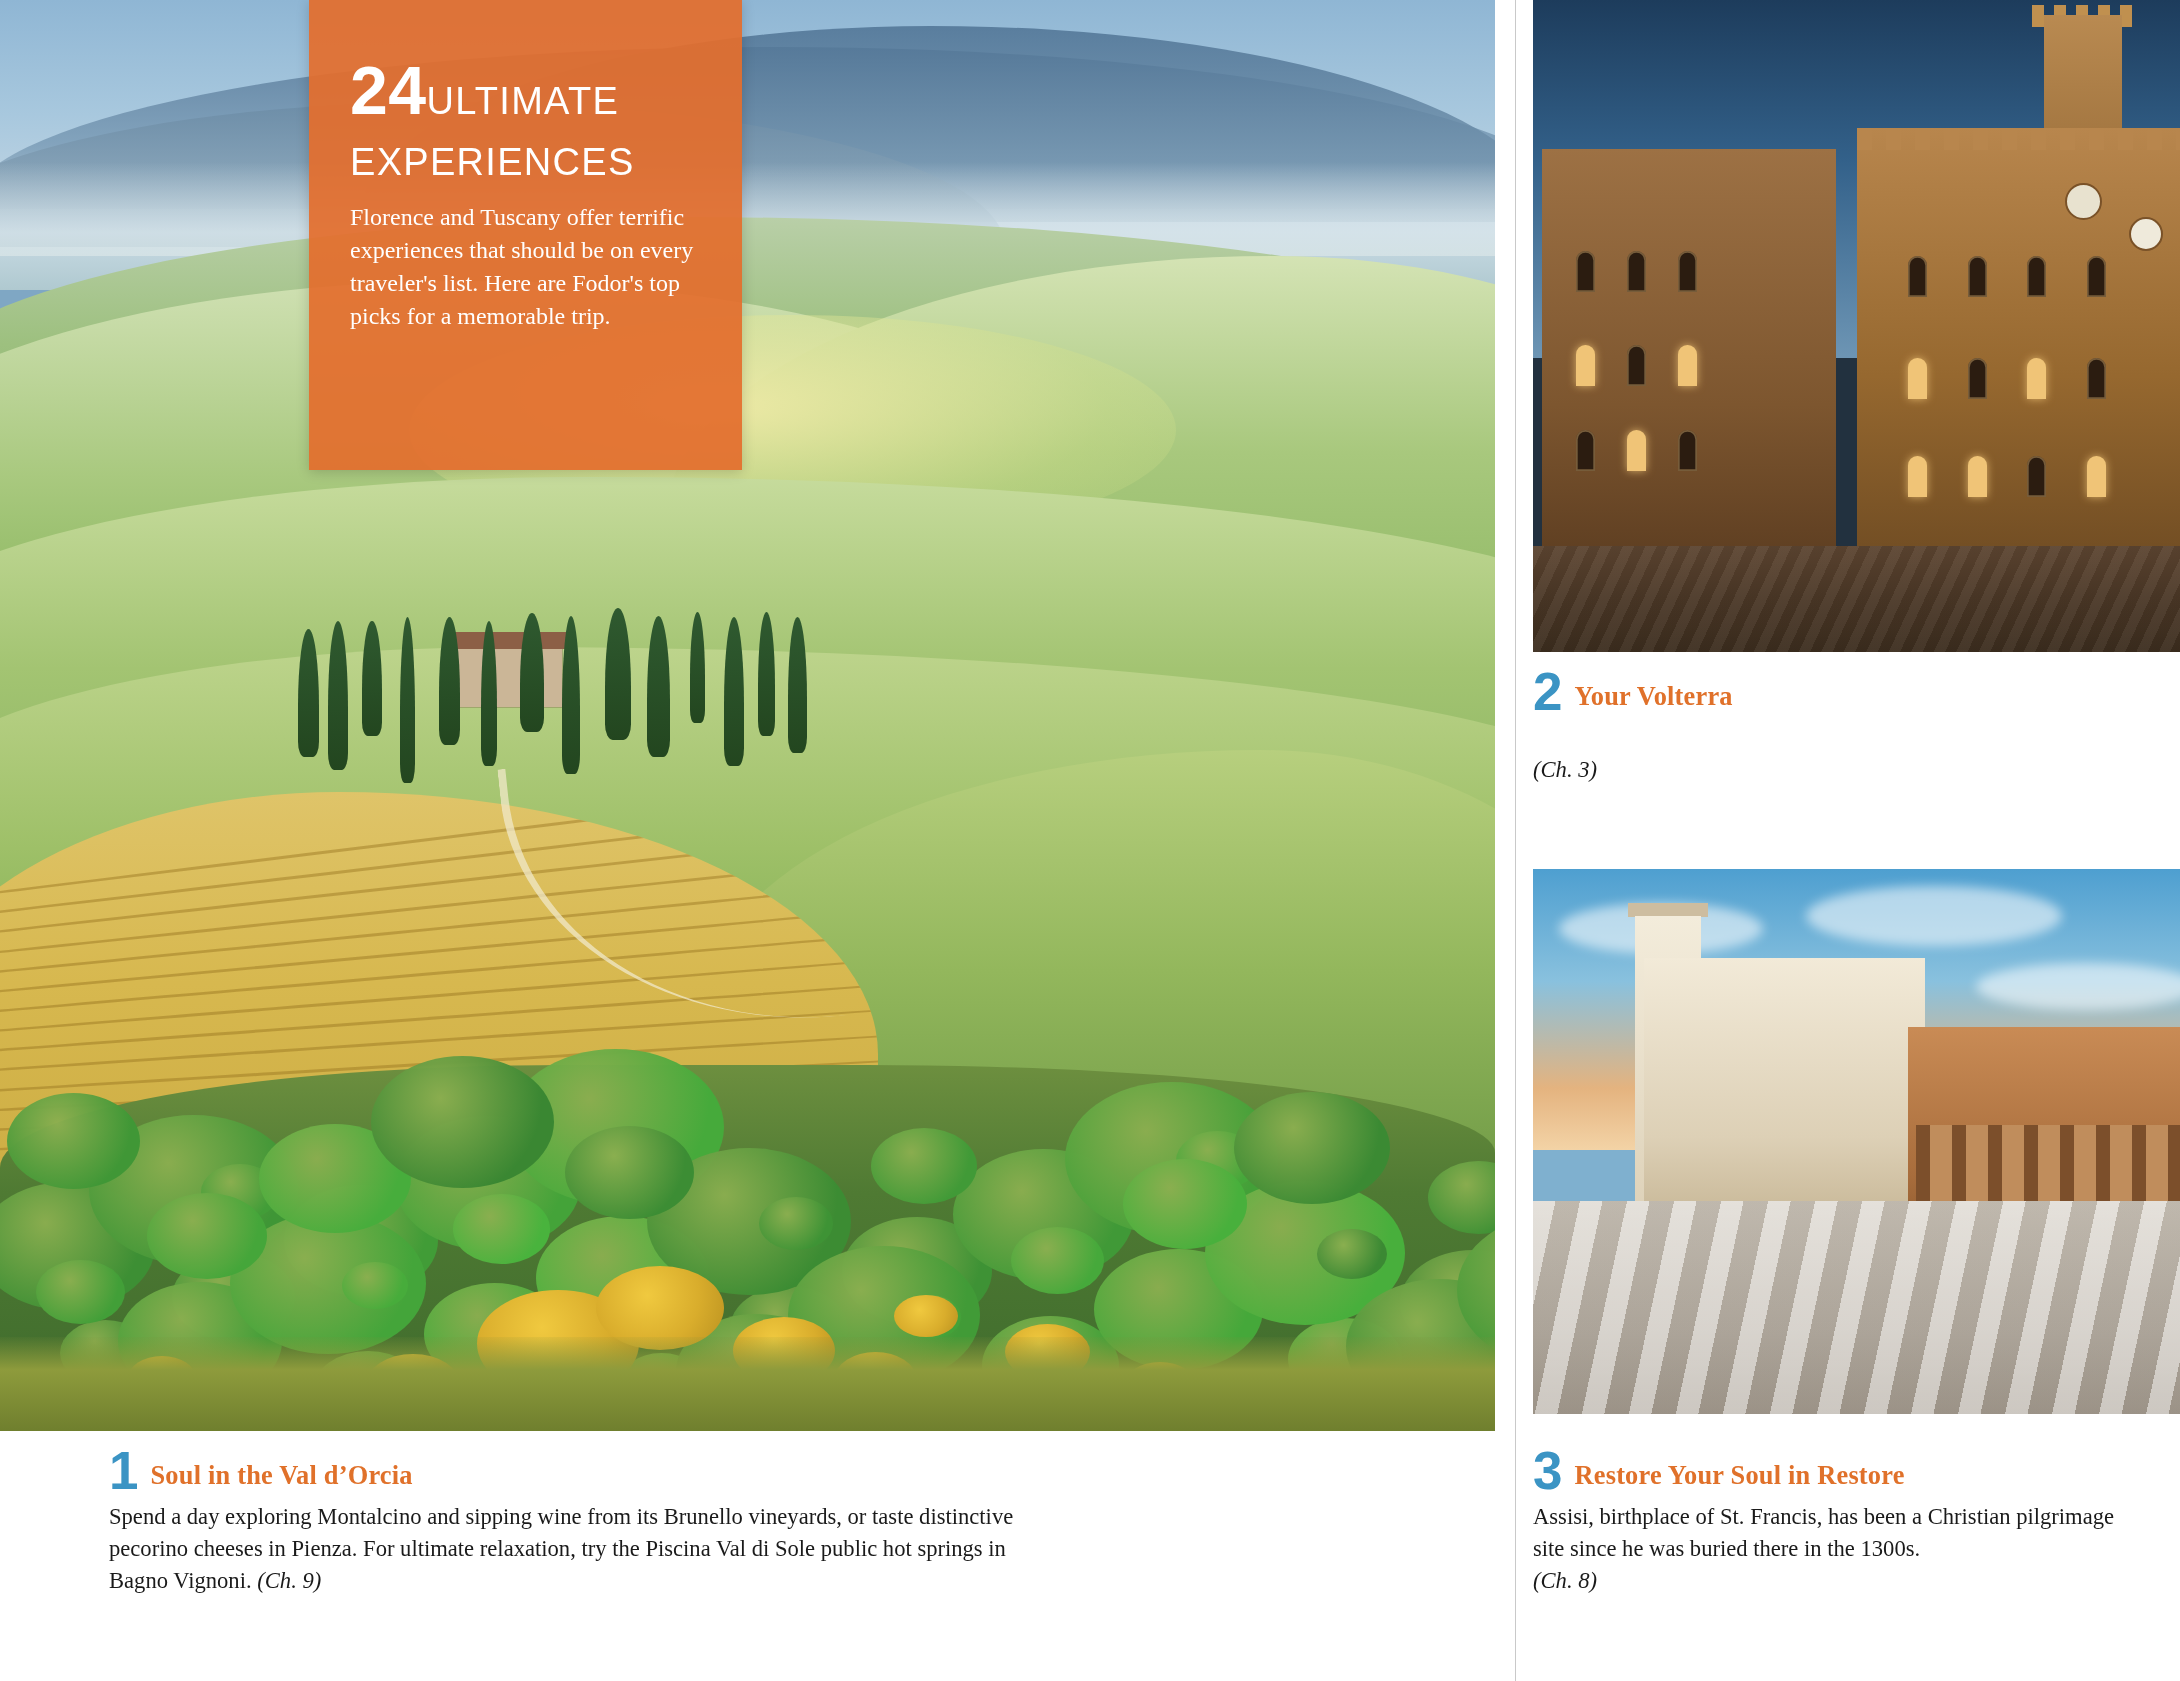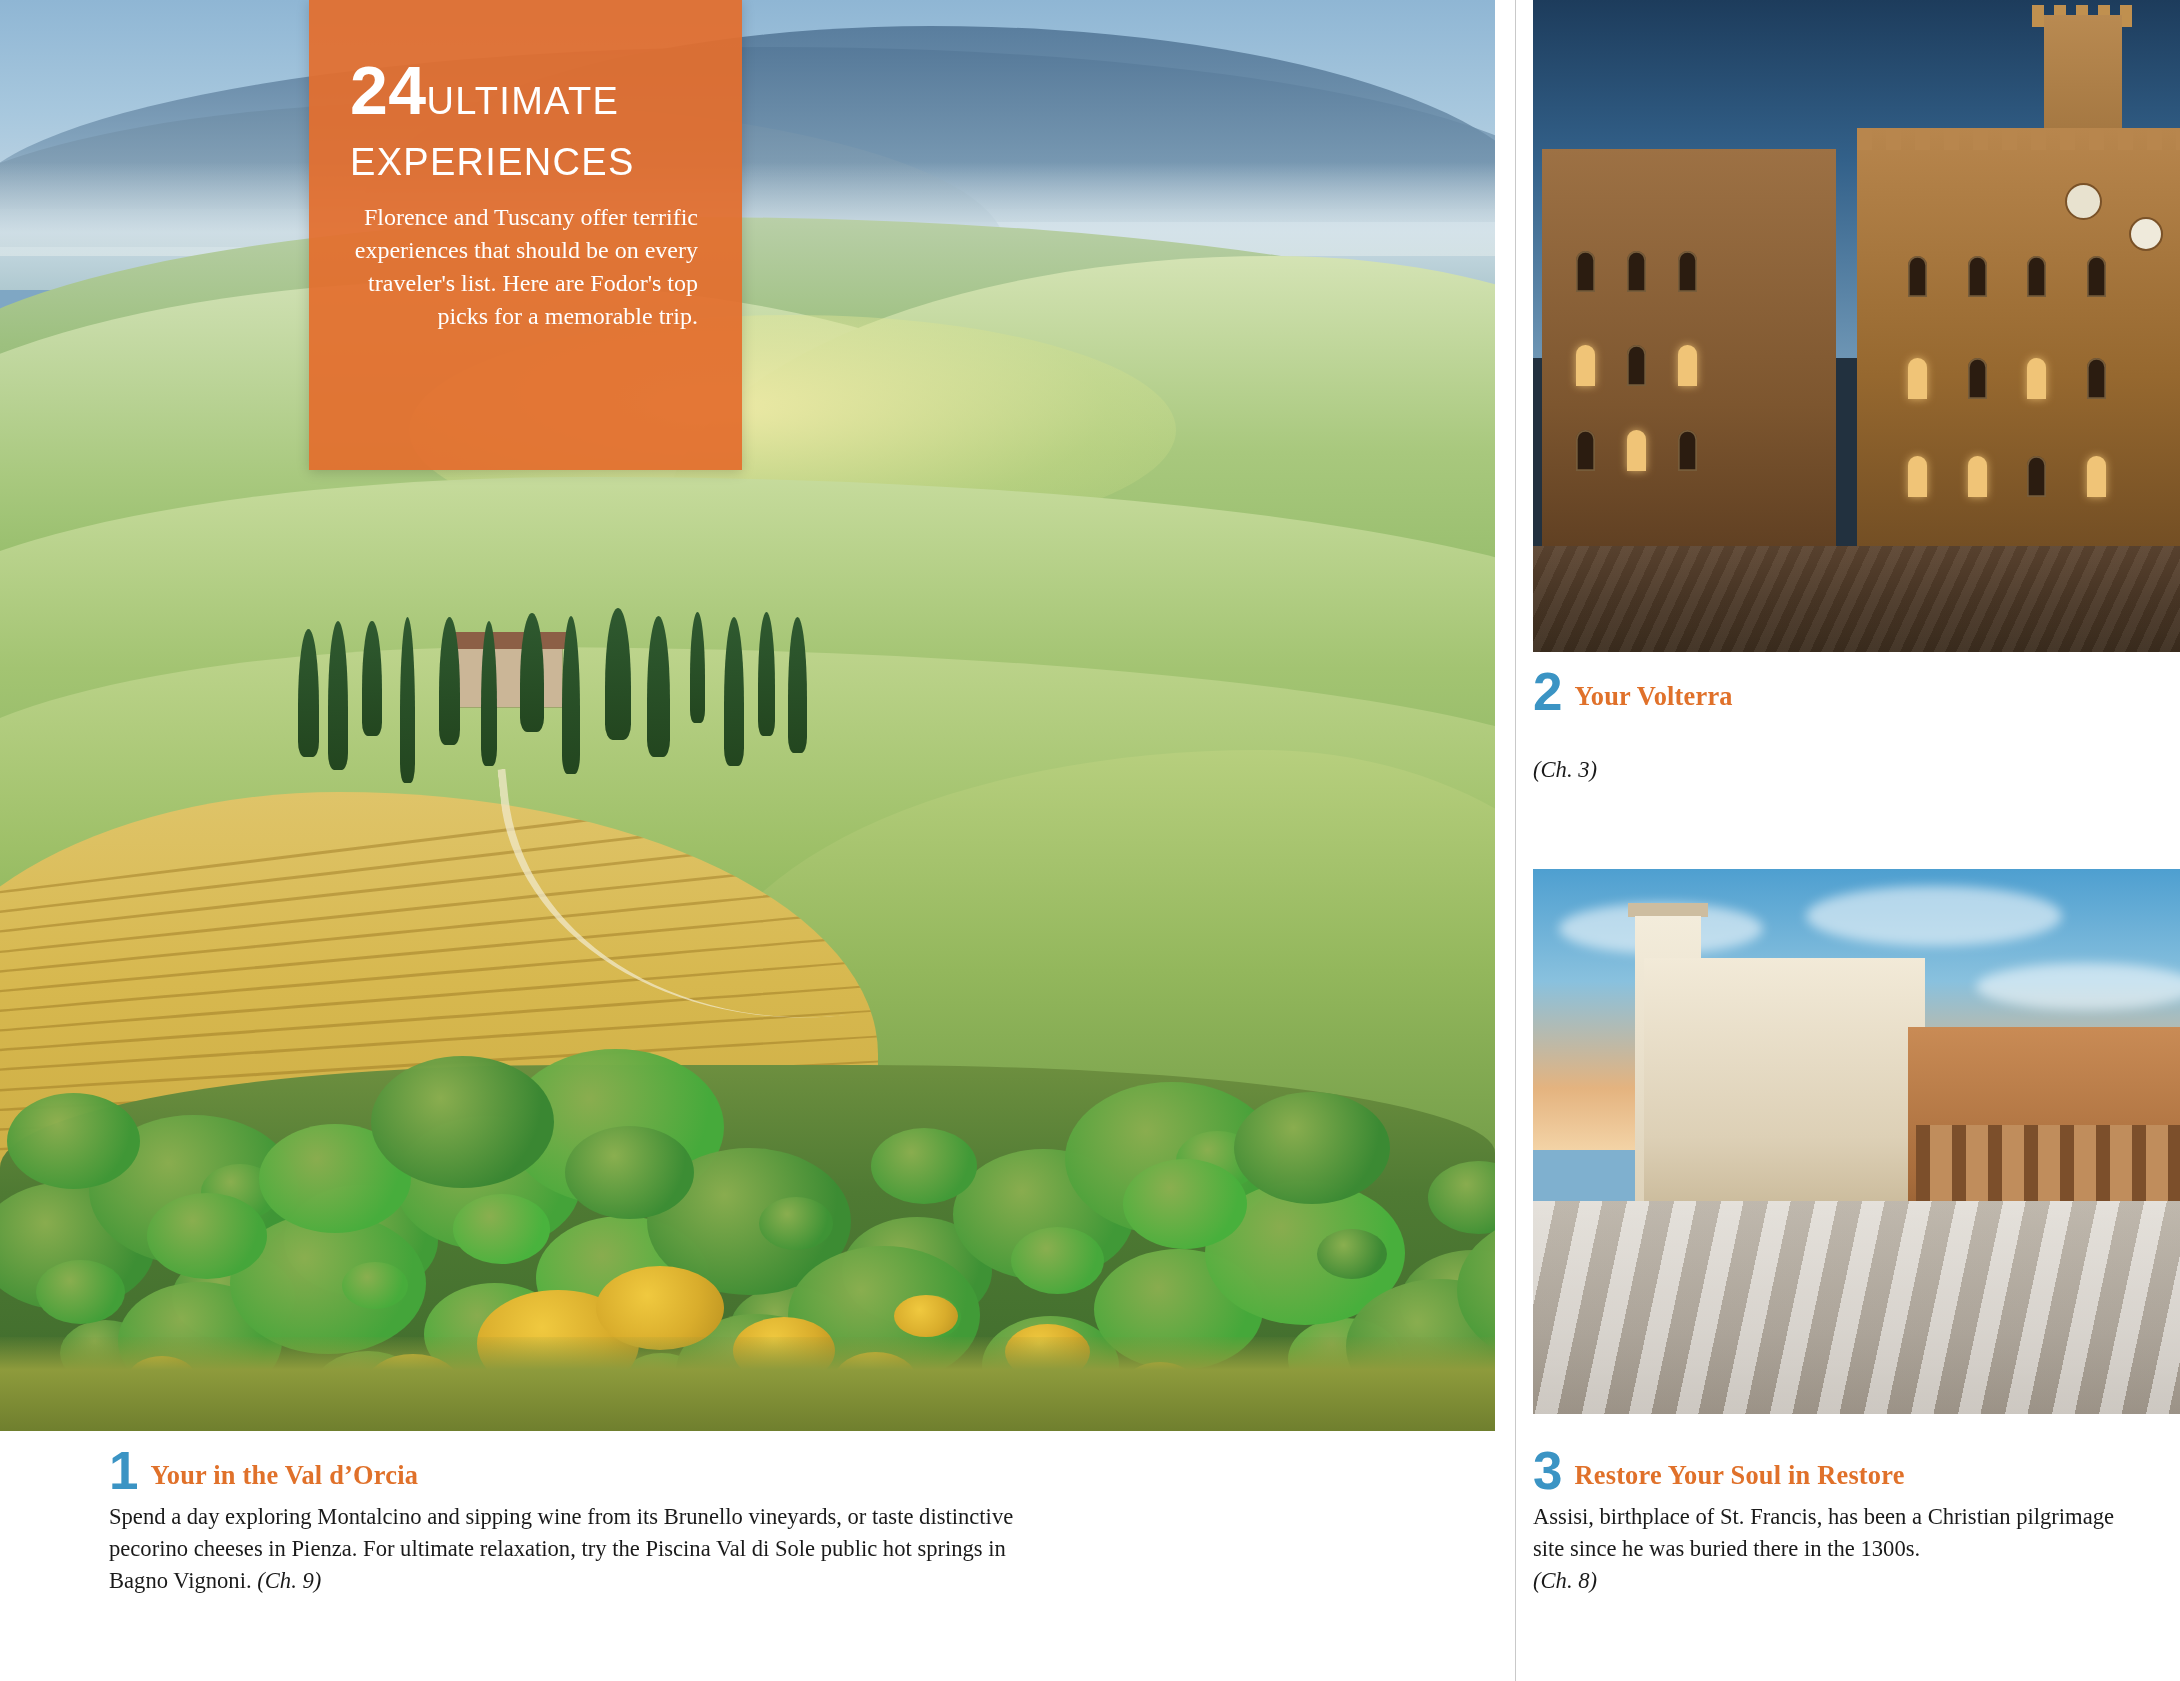--- a/index.html
+++ b/index.html
@@ -174,21 +174,20 @@
   .callout-line2 {
     font-family: "Liberation Sans", sans-serif;
     font-size: 38px; font-weight: 400; letter-spacing: 1.3px;
     display: block; margin-top: 18px;
   }
   .callout-body {
     margin-top: 19px;
     font-family: "Liberation Serif", serif;
     font-size: 24px;
     line-height: 1.38;
-    text-align: right;
   }
 
   
   .cap-left {
     position: absolute;
     left: 109px; top: 1448px;
     width: 1107px;
   }
   .cap-row { display: flex; align-items: flex-end; gap: 12px; }
   .cap-num {
@@ -466,21 +465,21 @@
           <span class="callout-num">24</span><span class="callout-word">ULTIMATE</span>
           <span class="callout-line2">EXPERIENCES</span>
         </div>
         <div class="callout-body">Florence and Tuscany offer terrific experiences that should be on every traveler's list. Here are Fodor's top picks for a memorable trip.</div>
       </div>
     </div>
 
     <div class="cap-left">
       <div class="cap-row">
         <div class="cap-num">1</div>
-        <div class="cap-title">Your in the Val d’Orcia</div>
+        <div class="cap-title">Soul in the Val d’Orcia</div>
       </div>
       <div class="cap-text"><span>Spend a day exploring Montalcino and sipping wine from its Brunello vineyards, or taste distinctive pecorino cheeses in Pienza. For ultimate relaxation, try the Piscina Val di Sole public hot springs in Bagno Vignoni.</span> <span class="chap">(Ch. 9)</span></div>
     </div>
   </div>
 
   <div class="divider"></div>
 
   <div class="right-col">
 
     <div class="r-photo photo-volterra">

